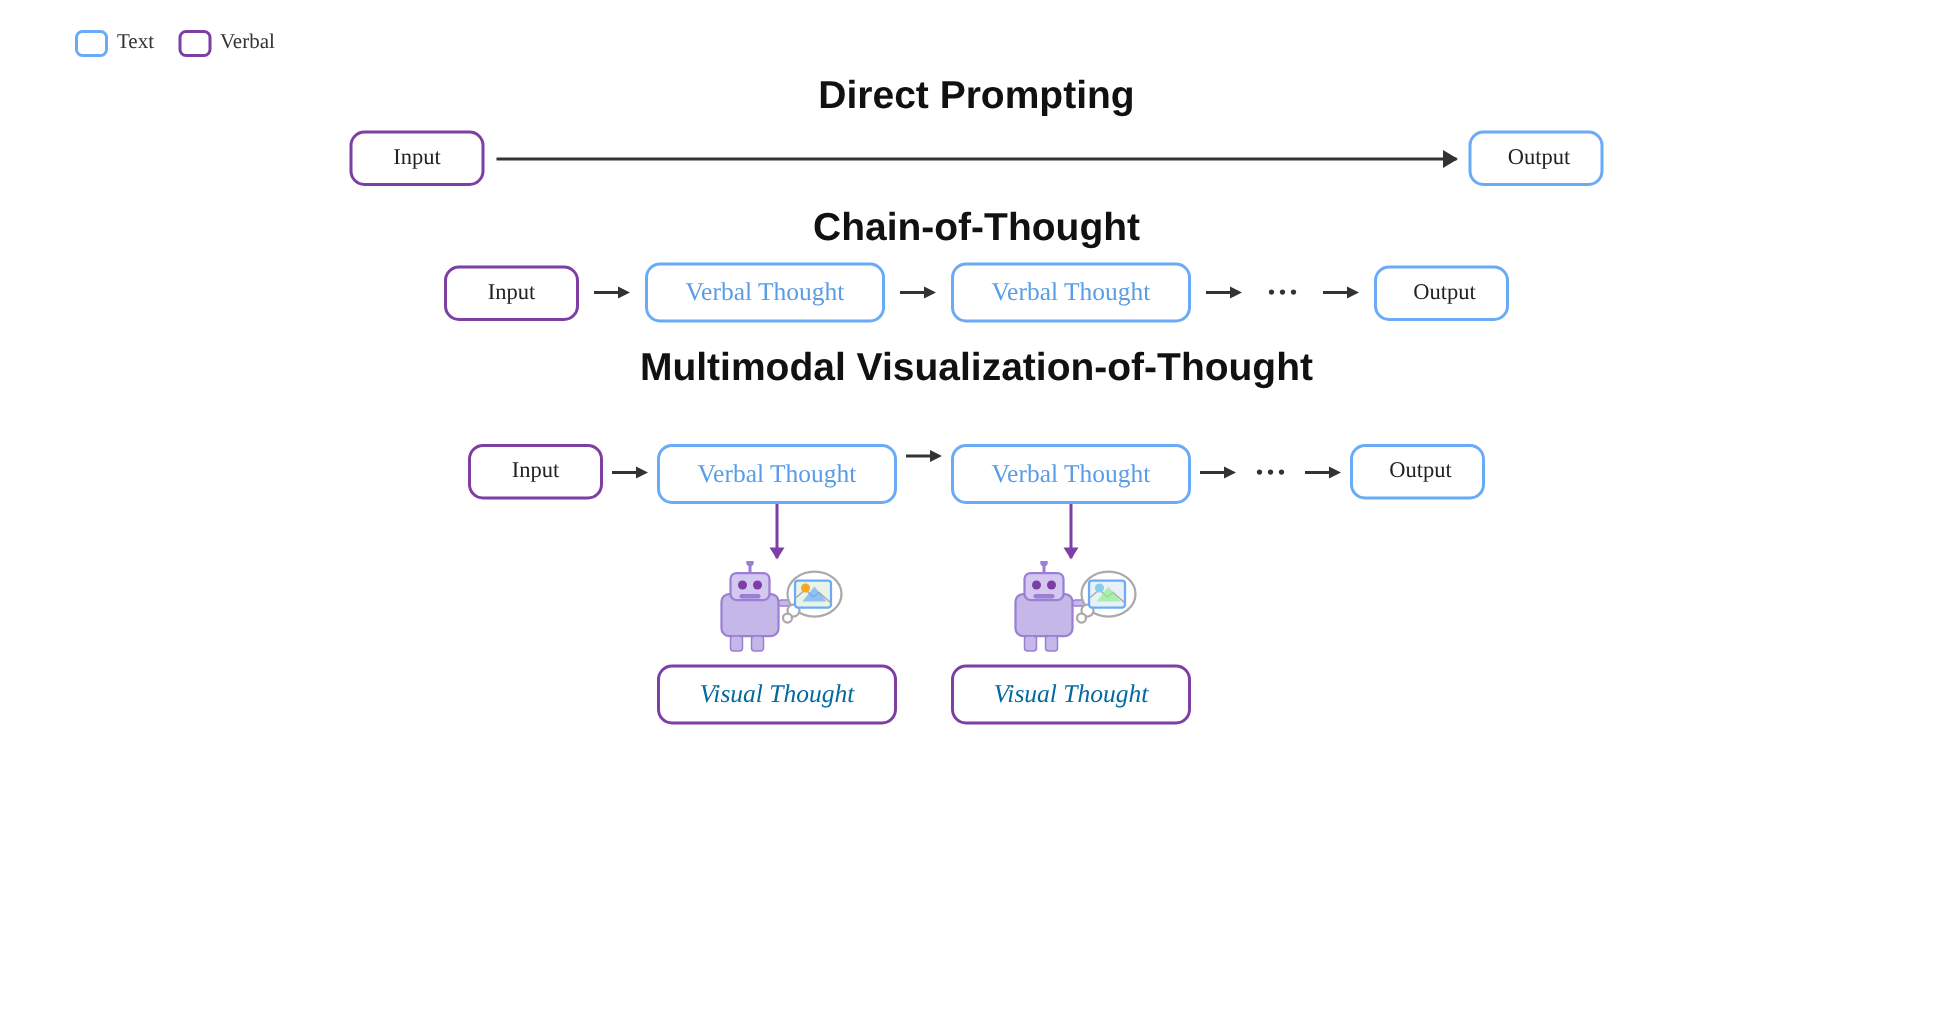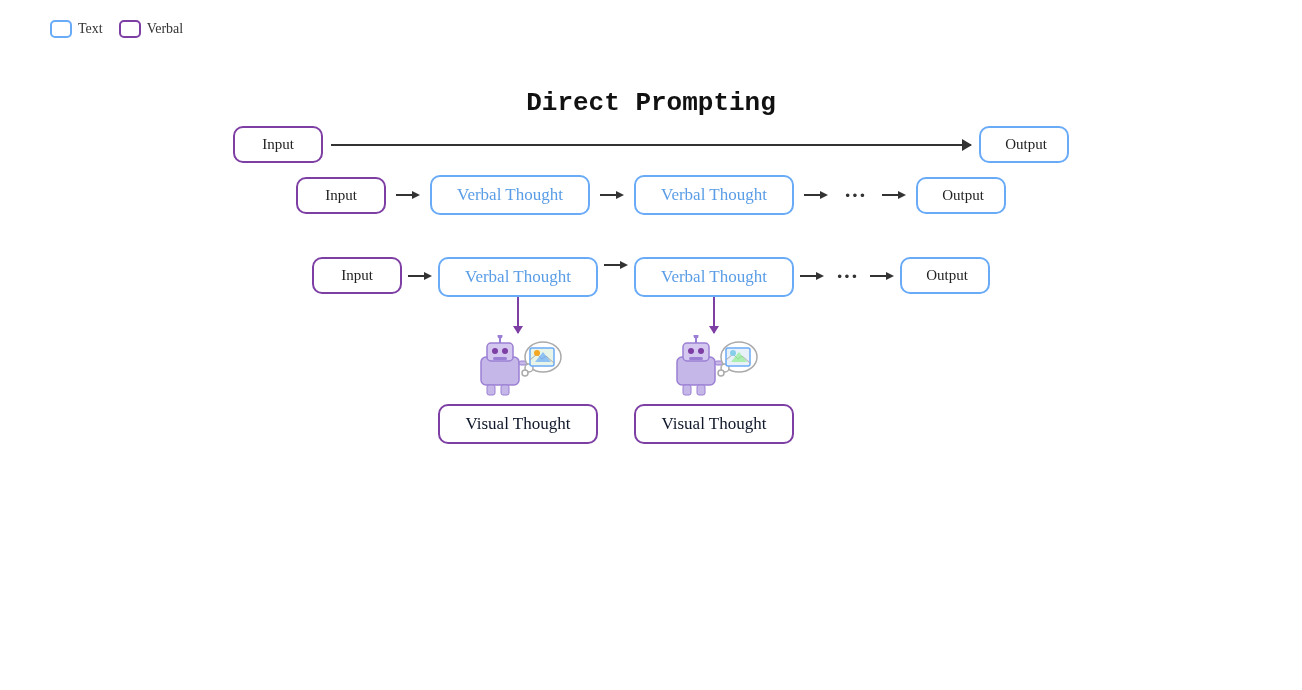--- a/index.html
+++ b/index.html
@@ -11,21 +11,20 @@
       overflow: hidden;
       position: relative;
     }
 
     .main-container {
       width: 100%;
       height: 100%;
       display: flex;
       flex-direction: column;
       padding: 20px 40px;
-      gap: 40px;
     }
 
     
     .legend {
       display: flex;
       align-items: center;
       gap: 16px;
       margin-bottom: 10px;
       margin-left: 10px;
     }
@@ -56,21 +55,21 @@
       display: flex;
       flex-direction: column;
       align-items: center;
       margin-bottom: 8px;
     }
     .section-title {
       font-size: 26px;
       font-weight: 600;
       color: #111;
       margin-bottom: 8px;
-      font-family: Liberation Mono, monospace;
+      font-family: Liberation Sans, sans-serif;
     }
 
     
     .flow-row {
       display: flex;
       align-items: center;
       gap: 0;
       position: relative;
     }
 
@@ -89,23 +88,24 @@
     }
     .box-thought-verbal {
       border: 2.5px solid #6aabf7;
       color: #5a9de6;
       font-size: 17px;
       min-width: 160px;
       text-align: right;
     }
     .box-thought-visual {
       border: 2.5px solid #7e3fa5;
-      color: #0f172a;
+      color: #0369a1;
       font-size: 17px;
       min-width: 160px;
+      font-style: italic;
     }
     .box-input {
       border: 2.5px solid #7e3fa5;
       color: #222;
       min-width: 90px;
     }
     .box-output {
       border: 2.5px solid #6aabf7;
       color: #222;
       min-width: 90px;
@@ -209,20 +209,21 @@
           <div class="long-arrow-line"></div>
         </div>
 
         <div class="box box-output">
           <span>Output</span>
         </div>
       </div>
     </div>
 
     <div class="section s2" style="margin-top:4px;">
+      <div class="section-title">Chain-of-Thought</div>
       <div class="flow-row" style="gap:4px;">
 
         <div class="box box-input">
           <span>Input</span>
         </div>
 
         <div class="short-arrow">
           <svg width="28" height="16">
             <line x1="2" y1="8" x2="20" y2="8" stroke="#333" stroke-width="2"></line>
             <polygon points="18,4 26,8 18,12" fill="#333"></polygon>
@@ -260,20 +261,21 @@
           </svg>
         </div>
 
         <div class="box box-output">
           <span>Output</span>
         </div>
       </div>
     </div>
 
     <div class="section s3" style="margin-top:6px;">
+      <div class="section-title">Multimodal Visualization-of-Thought</div>
 
       <div style="display:flex; align-items:flex-start; position:relative;">
 
         <div style="display:flex; align-items:center; margin-top:28px;">
           <div class="box box-input">
             <span>Input</span>
           </div>
           <div class="short-arrow">
             <svg width="28" height="16">
               <line x1="2" y1="8" x2="20" y2="8" stroke="#333" stroke-width="2"></line>

